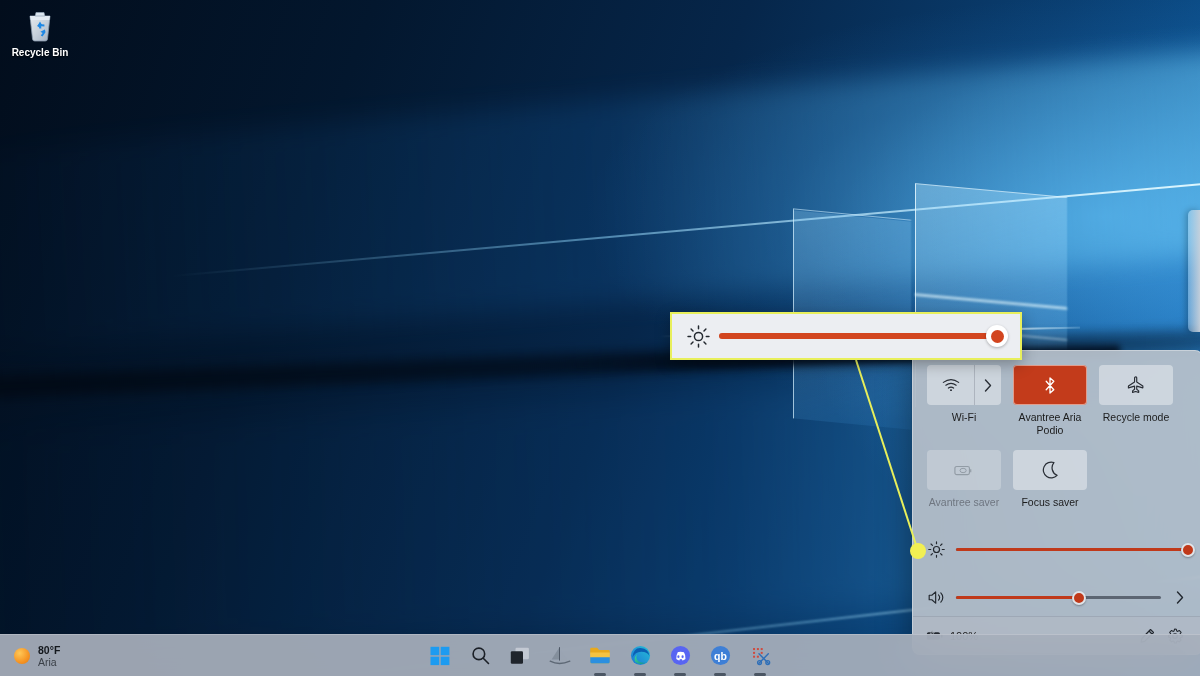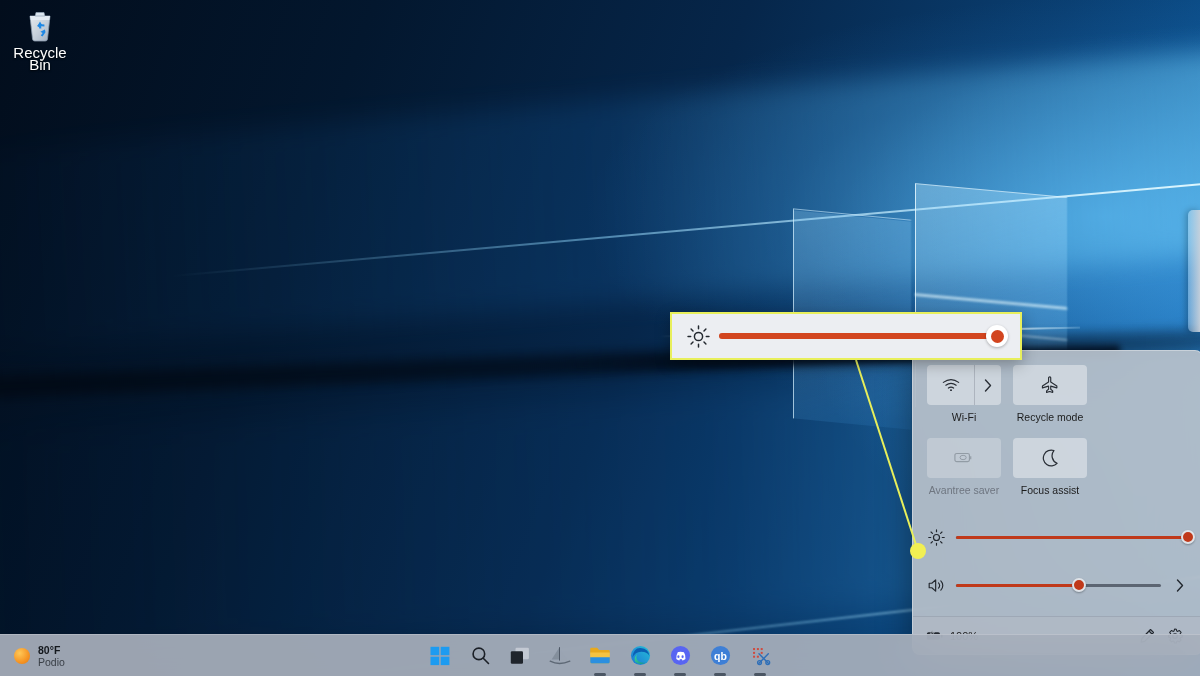--- a/index.html
+++ b/index.html
@@ -98,22 +98,23 @@
     transform:rotate(-1.4deg); filter:blur(3px);
   }
 
   
   #recycle-bin {
     position:absolute; left:4px; top:4px; width:72px;
     text-align:center; cursor:default; padding:4px 2px;
   }
   #recycle-bin .rb-glyph { width:36px; height:36px; margin:0 auto 3px; position:relative; }
   #recycle-bin .rb-label {
-    color:#fff; font-size:15px; line-height:12px;
+    color:#fff; font-size:10px; line-height:12px;
     text-shadow:0 1px 2px rgba(0,0,0,0.85);
+    font-weight:bold;
   }
 
   
   #quick-settings {
     position:absolute; left:912px; top:350px; width:291px; height:305px;
     background:rgba(183,191,201,0.93);
     border:1px solid rgba(255,255,255,0.34);
     border-radius:8px;
     box-shadow:0 12px 34px rgba(0,0,0,0.42);
     backdrop-filter:blur(28px);
@@ -315,20 +316,28 @@
           </div>
           <div class="t-chev">
             <svg width="8" height="13" viewBox="0 0 8 13" fill="none" stroke="#2a2f36" stroke-width="1.4" stroke-linecap="round" stroke-linejoin="round">
               <path d="M1.5 1 L6.5 6.5 L1.5 12"></path>
             </svg>
           </div>
         </div>
         <div class="tile-label">Wi-Fi</div>
       </div>
 
+      <div class="tile-cell">
+        <div class="tile-btn active" style="background: rgb(195, 59, 27);">
+          <svg width="14" height="19" viewBox="0 0 14 20" fill="none" stroke="#ffffff" stroke-width="1.4" stroke-linecap="round" stroke-linejoin="round">
+            <path d="M3 5.6 L11 14.4 L7 18 L7 2 L11 5.6 L3 14.4"></path>
+          </svg>
+        </div>
+        <div class="tile-label">Avantree Aria Podio</div>
+      </div>
 
       <div class="tile-cell">
         <div class="tile-btn">
           <svg width="18" height="18" viewBox="0 0 20 20" fill="none" stroke="#2a2f36" stroke-width="1.3" stroke-linejoin="round">
             <path d="M10.6 1.4 a1.3 1.3 0 0 0 -2.2 0.9 v4.4 L1.6 11.1 v2.1 l6.8 -2.0 v3.6 l-2.2 1.7 v1.7 l3.4 -1.0 l3.4 1.0 v-1.7 l-2.2 -1.7 v-3.6 l6.8 2.0 v-2.1 l-6.8 -4.4 v-4.4 a1.3 1.3 0 0 0 -0.2 -0.9 z"></path>
           </svg>
         </div>
         <div class="tile-label">Recycle mode</div>
       </div>
     </div>
@@ -345,21 +354,21 @@
         </div>
         <div class="tile-label dim">Avantree saver</div>
       </div>
 
       <div class="tile-cell">
         <div class="tile-btn">
           <svg width="17" height="18" viewBox="0 0 18 19" fill="none" stroke="#2a2f36" stroke-width="1.3" stroke-linejoin="round" stroke-linecap="round">
             <path d="M12.6 1.6 a8.4 8.4 0 1 0 3.4 13.6 A8.8 8.8 0 0 1 12.6 1.6 Z"></path>
           </svg>
         </div>
-        <div class="tile-label">Focus assist</div>
+        <div class="tile-label">Focus saver</div>
       </div>
 
     </div>
   </div>
 
   <div id="qs-sliders">
 
     <div class="slider-row">
       <div class="sl-icon">
         <svg width="17" height="17" viewBox="0 0 18 18" fill="none" stroke="#23282f" stroke-width="1.25" stroke-linecap="round">
@@ -441,21 +450,21 @@
       </div>
   </div>
 </div>
 
 <div id="taskbar">
 
   <div id="weather-widget">
     <div class="sun-dot"></div>
     <div class="w-text">
       <div class="w-temp">80°F</div>
-      <div class="w-cond">Podio</div>
+      <div class="w-cond">Aria</div>
     </div>
   </div>
 
   <div id="taskbar-center">
 
     <div class="tb-icon">
       <svg width="20" height="20" viewBox="0 0 20 20">
         <rect x="0.5" y="0.8" width="8.7" height="8.4" fill="#1d9bf0"></rect>
         <rect x="10.7" y="0.8" width="8.7" height="8.4" fill="#1d9bf0"></rect>
         <rect x="0.5" y="10.7" width="8.7" height="8.4" fill="#1d9bf0"></rect>

